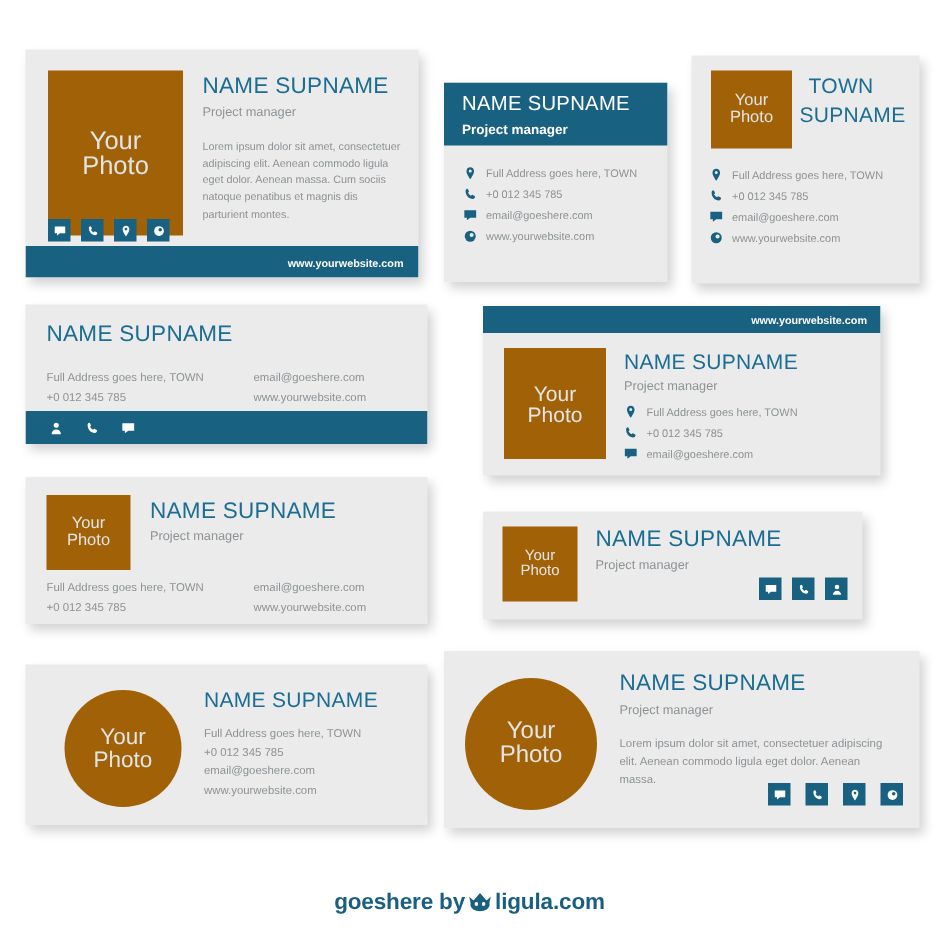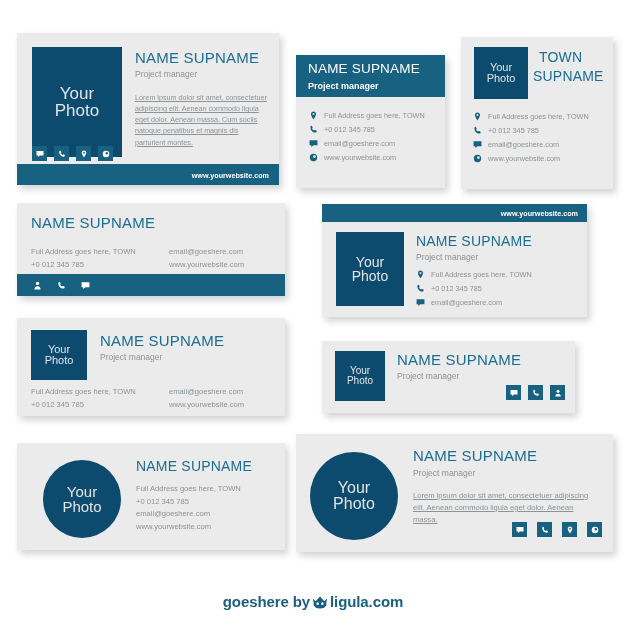--- a/index.html
+++ b/index.html
@@ -32,24 +32,23 @@
     color:#8d9295;
     font-size:8.5px;
     font-weight:400;
     line-height:1.2;
   }
   .role.white{color:#ffffff;font-weight:bold;font-size:9px;}
   .lorem{
     color:#8d9295;
     font-size:7.2px;
     line-height:1.55;
-    text-decoration:underline;
   }
   .photo{
-    background:#0c4a6e;
+    background:#a16207;
     color:#e2e4e5;
     display:flex;
     align-items:center;
     justify-content:center;
     text-align:center;
     line-height:1.0;
     font-weight:300;
   }
   .photo.circle{border-radius:50%;}
   .photo span{display:block;}

